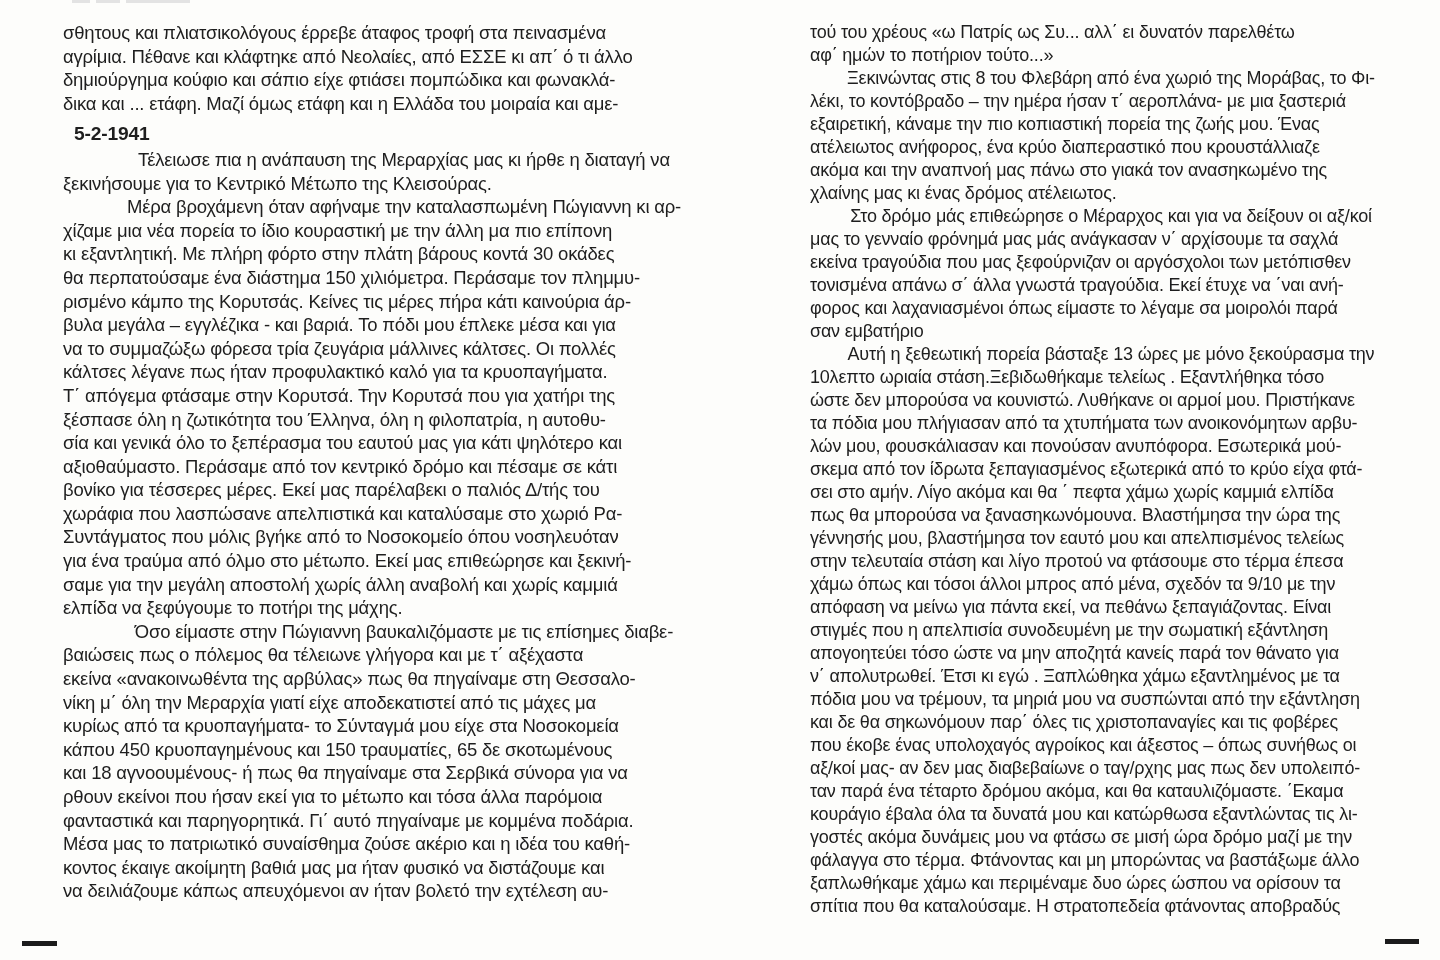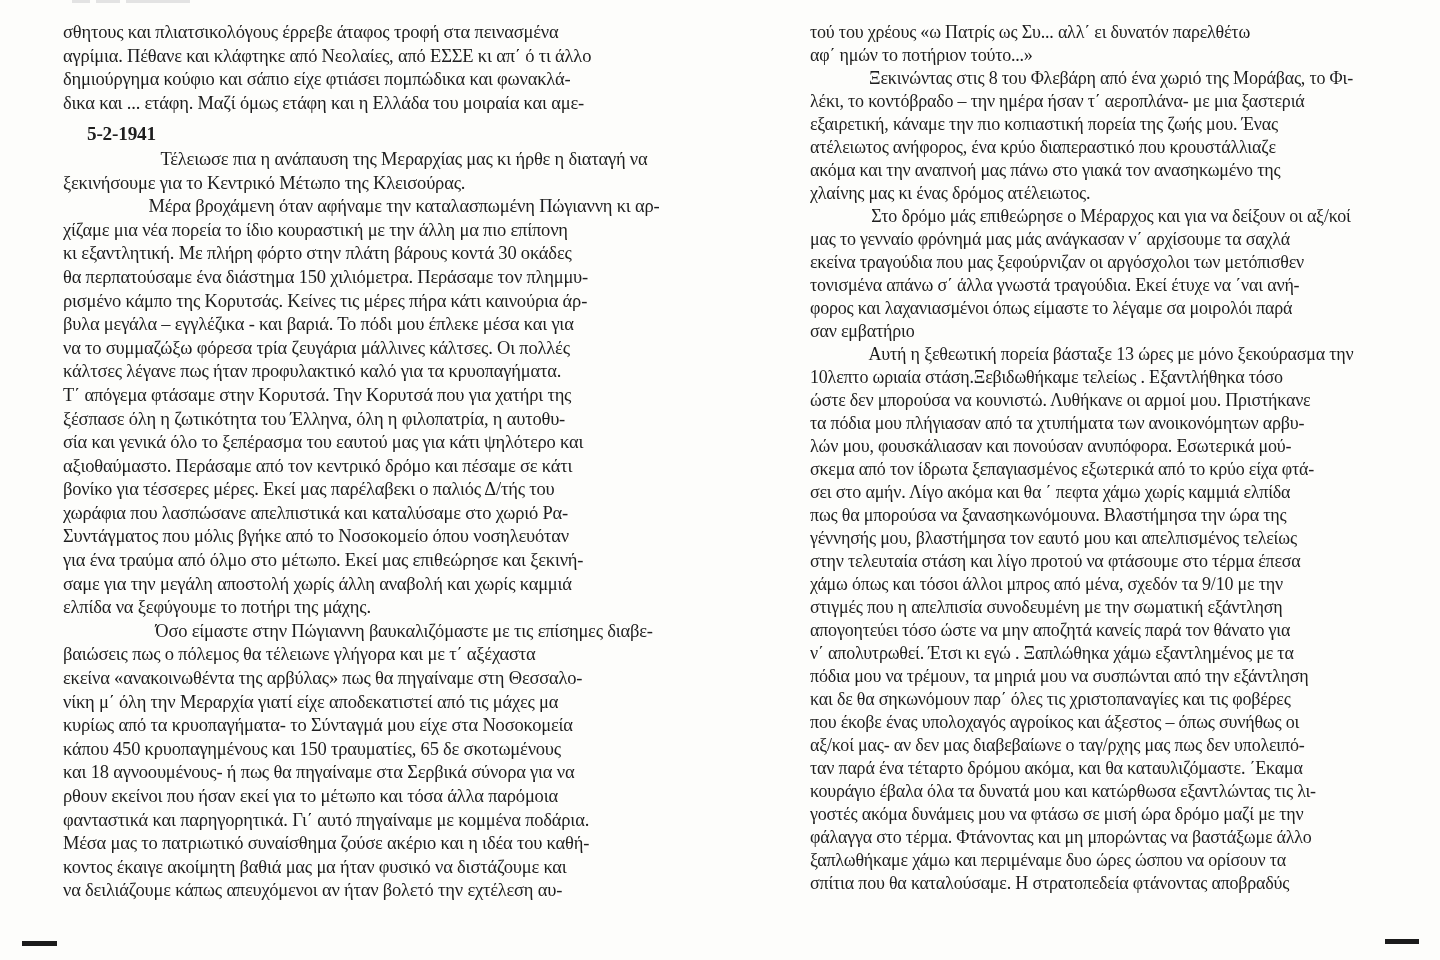--- a/index.html
+++ b/index.html
@@ -6,21 +6,21 @@
     margin: 0;
     padding: 0;
     background: #ffffff;
   }
   .spread {
     position: relative;
     width: 1440px;
     height: 960px;
     background: #fdfdfb;
     overflow: hidden;
-    font-family: Liberation Serif, serif;
+    font-family: Liberation Sans, sans-serif;
     color: #1e1e1e;
   }
   .text-block {
     position: absolute;
     top: 21px;
   }
   .page-left-block {
     left: 63px;
     width: 660px;
     font-size: 18.5px;
@@ -37,21 +37,21 @@
   .line {
     white-space: pre;
   }
   .para.indent > .line:first-child {
     text-indent: 22px;
     text-align: center;
   }
   .heading {
     font-weight: bold;
     font-size: 1.04em;
-    margin: 7px 0 2px 24px;
+    margin: 7px 0 2px 11px;
   }
   .crop-mark {
     position: absolute;
     background: #1b1b1b;
   }
   .crop-mark.bl { left: 22px;   top: 941px; width: 35px; height: 5px; }
   .crop-mark.br { left: 1385px; top: 939px; width: 34px; height: 5px; }
   .scan-artifact {
     position: absolute;
     top: 0;
@@ -145,20 +145,21 @@
         <div class="line">10λεπτο ωριαία στάση.Ξεβιδωθήκαμε τελείως . Εξαντλήθηκα τόσο</div>
         <div class="line">ώστε δεν μπορούσα να κουνιστώ. Λυθήκανε οι αρμοί μου. Πριστήκανε</div>
         <div class="line">τα πόδια μου πλήγιασαν από τα χτυπήματα των ανοικονόμητων αρβυ-</div>
         <div class="line">λών μου, φουσκάλιασαν και πονούσαν ανυπόφορα. Εσωτερικά μού-</div>
         <div class="line">σκεμα από τον ίδρωτα ξεπαγιασμένος εξωτερικά από το κρύο είχα φτά-</div>
         <div class="line">σει στο αμήν. Λίγο ακόμα και θα ΄ πεφτα χάμω χωρίς καμμιά ελπίδα</div>
         <div class="line">πως θα μπορούσα να ξανασηκωνόμουνα. Βλαστήμησα την ώρα της</div>
         <div class="line">γέννησής μου, βλαστήμησα τον εαυτό μου και απελπισμένος τελείως</div>
         <div class="line">στην τελευταία στάση και λίγο προτού να φτάσουμε στο τέρμα έπεσα</div>
         <div class="line">χάμω όπως και τόσοι άλλοι μπρος από μένα, σχεδόν τα 9/10 με την</div>
+        <div class="line">απόφαση να μείνω για πάντα εκεί, να πεθάνω ξεπαγιάζοντας. Είναι</div>
         <div class="line">στιγμές που η απελπισία συνοδευμένη με την σωματική εξάντληση</div>
         <div class="line">απογοητεύει τόσο ώστε να μην αποζητά κανείς παρά τον θάνατο για</div>
         <div class="line">ν΄ απολυτρωθεί. Έτσι κι εγώ . Ξαπλώθηκα χάμω εξαντλημένος με τα</div>
         <div class="line">πόδια μου να τρέμουν, τα μηριά μου να συσπώνται από την εξάντληση</div>
         <div class="line">και δε θα σηκωνόμουν παρ΄ όλες τις χριστοπαναγίες και τις φοβέρες</div>
         <div class="line">που έκοβε ένας υπολοχαγός αγροίκος και άξεστος – όπως συνήθως οι</div>
         <div class="line">αξ/κοί μας- αν δεν μας διαβεβαίωνε ο ταγ/ρχης μας πως δεν υπολειπό-</div>
         <div class="line">ταν παρά ένα τέταρτο δρόμου ακόμα, και θα καταυλιζόμαστε. ΄Εκαμα</div>
         <div class="line">κουράγιο έβαλα όλα τα δυνατά μου και κατώρθωσα εξαντλώντας τις λι-</div>
         <div class="line">γοστές ακόμα δυνάμεις μου να φτάσω σε μισή ώρα δρόμο μαζί με την</div>

